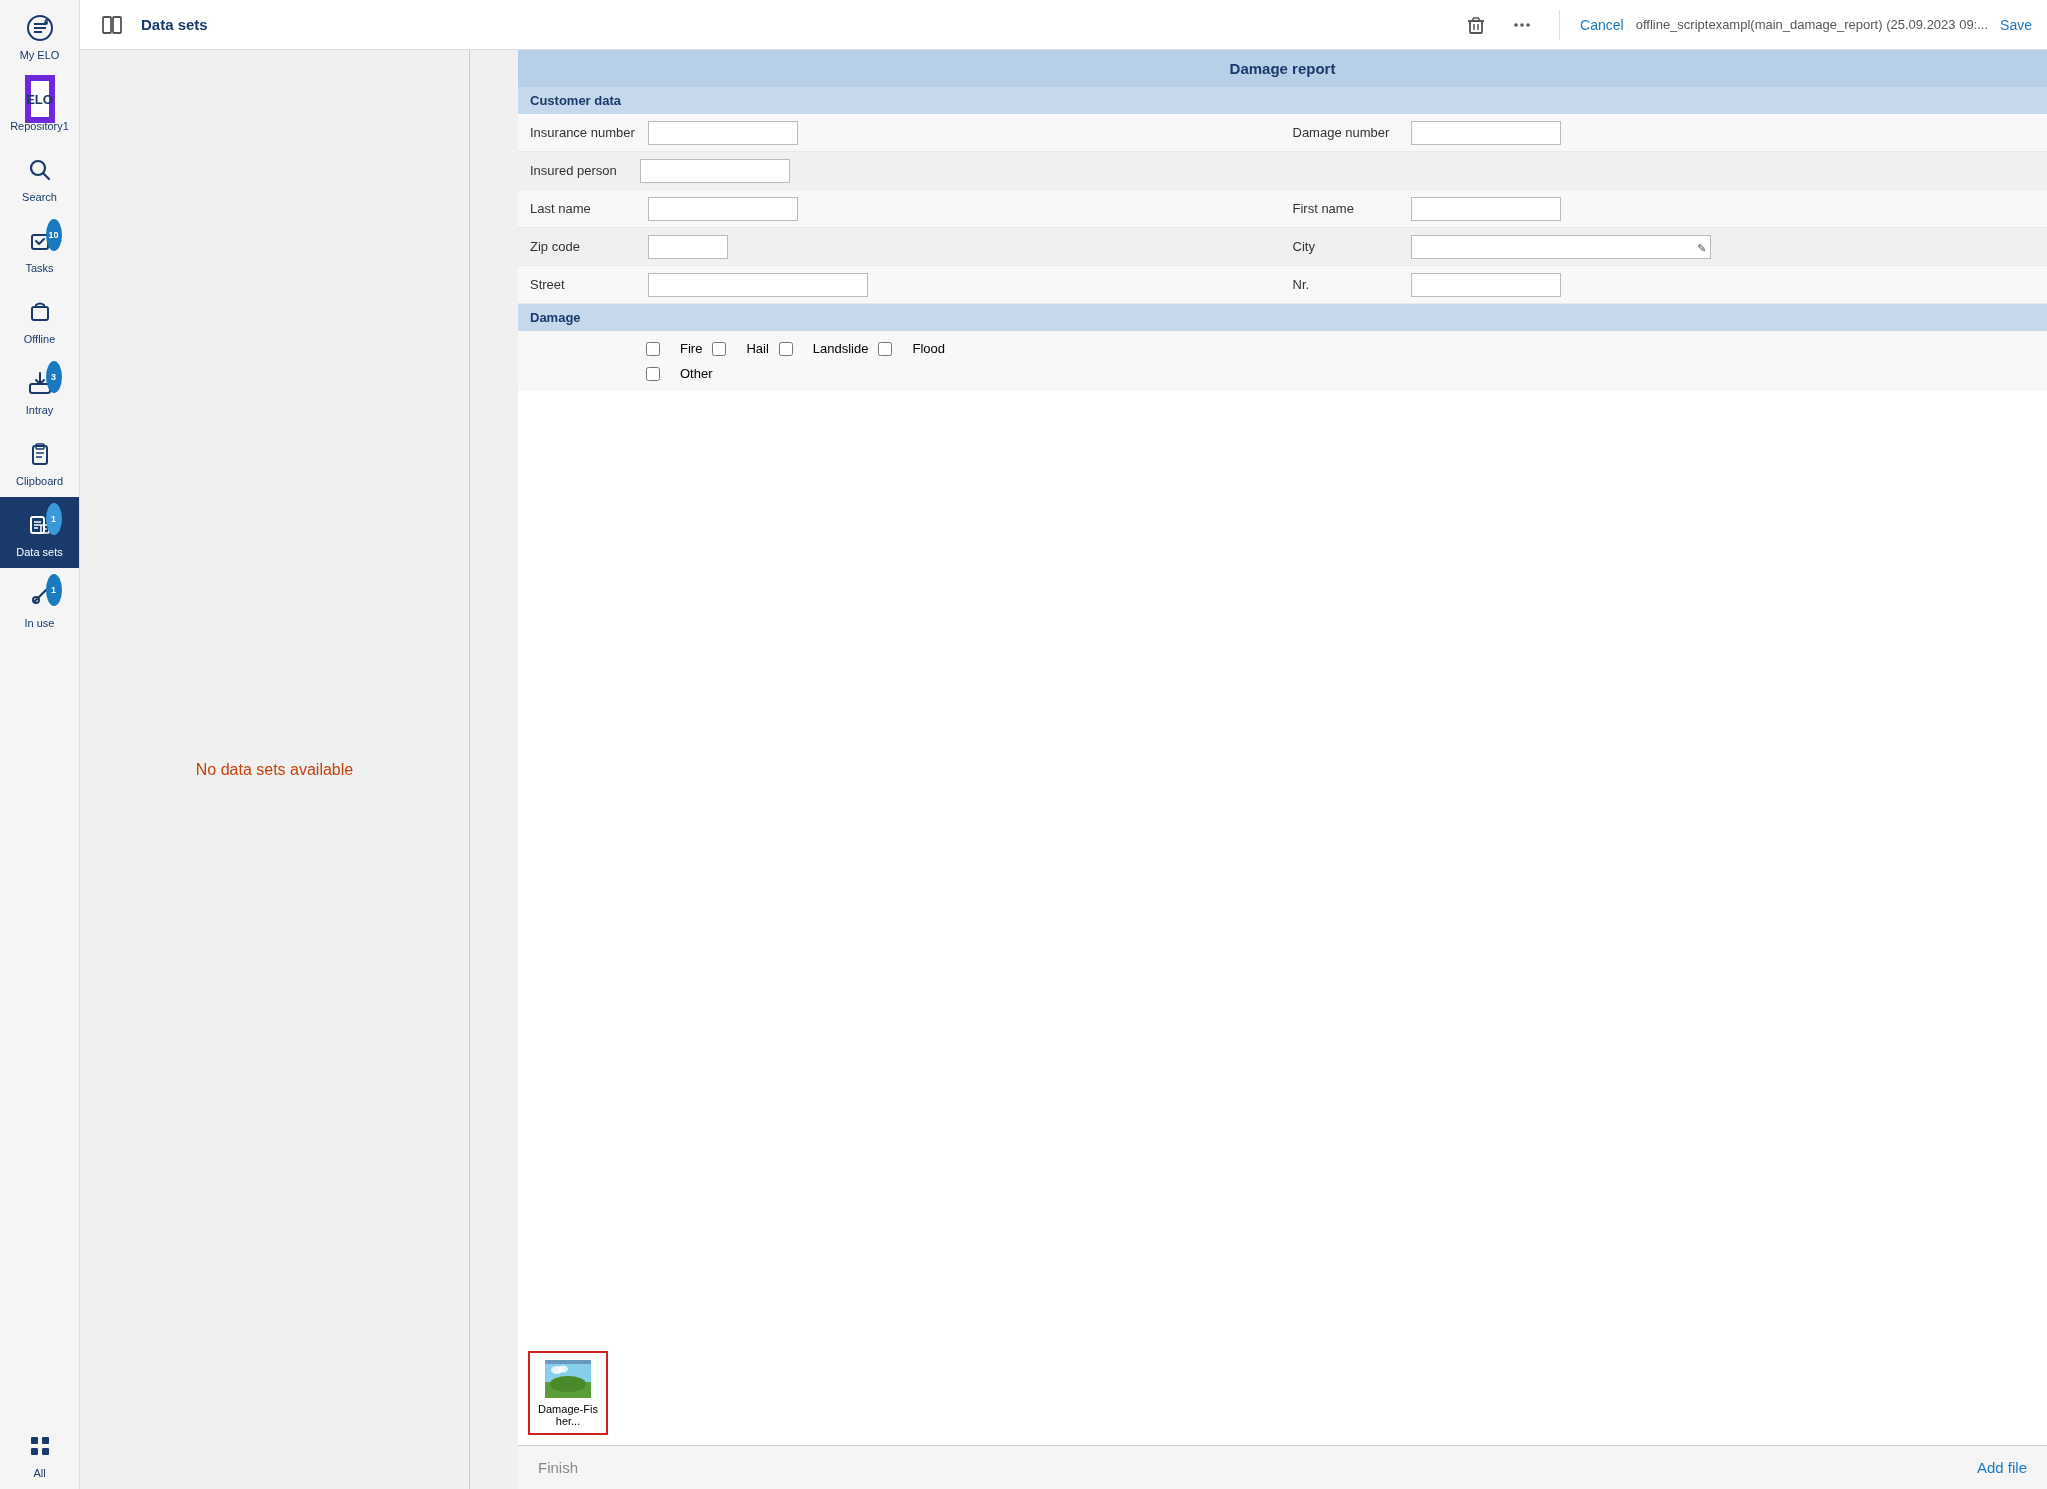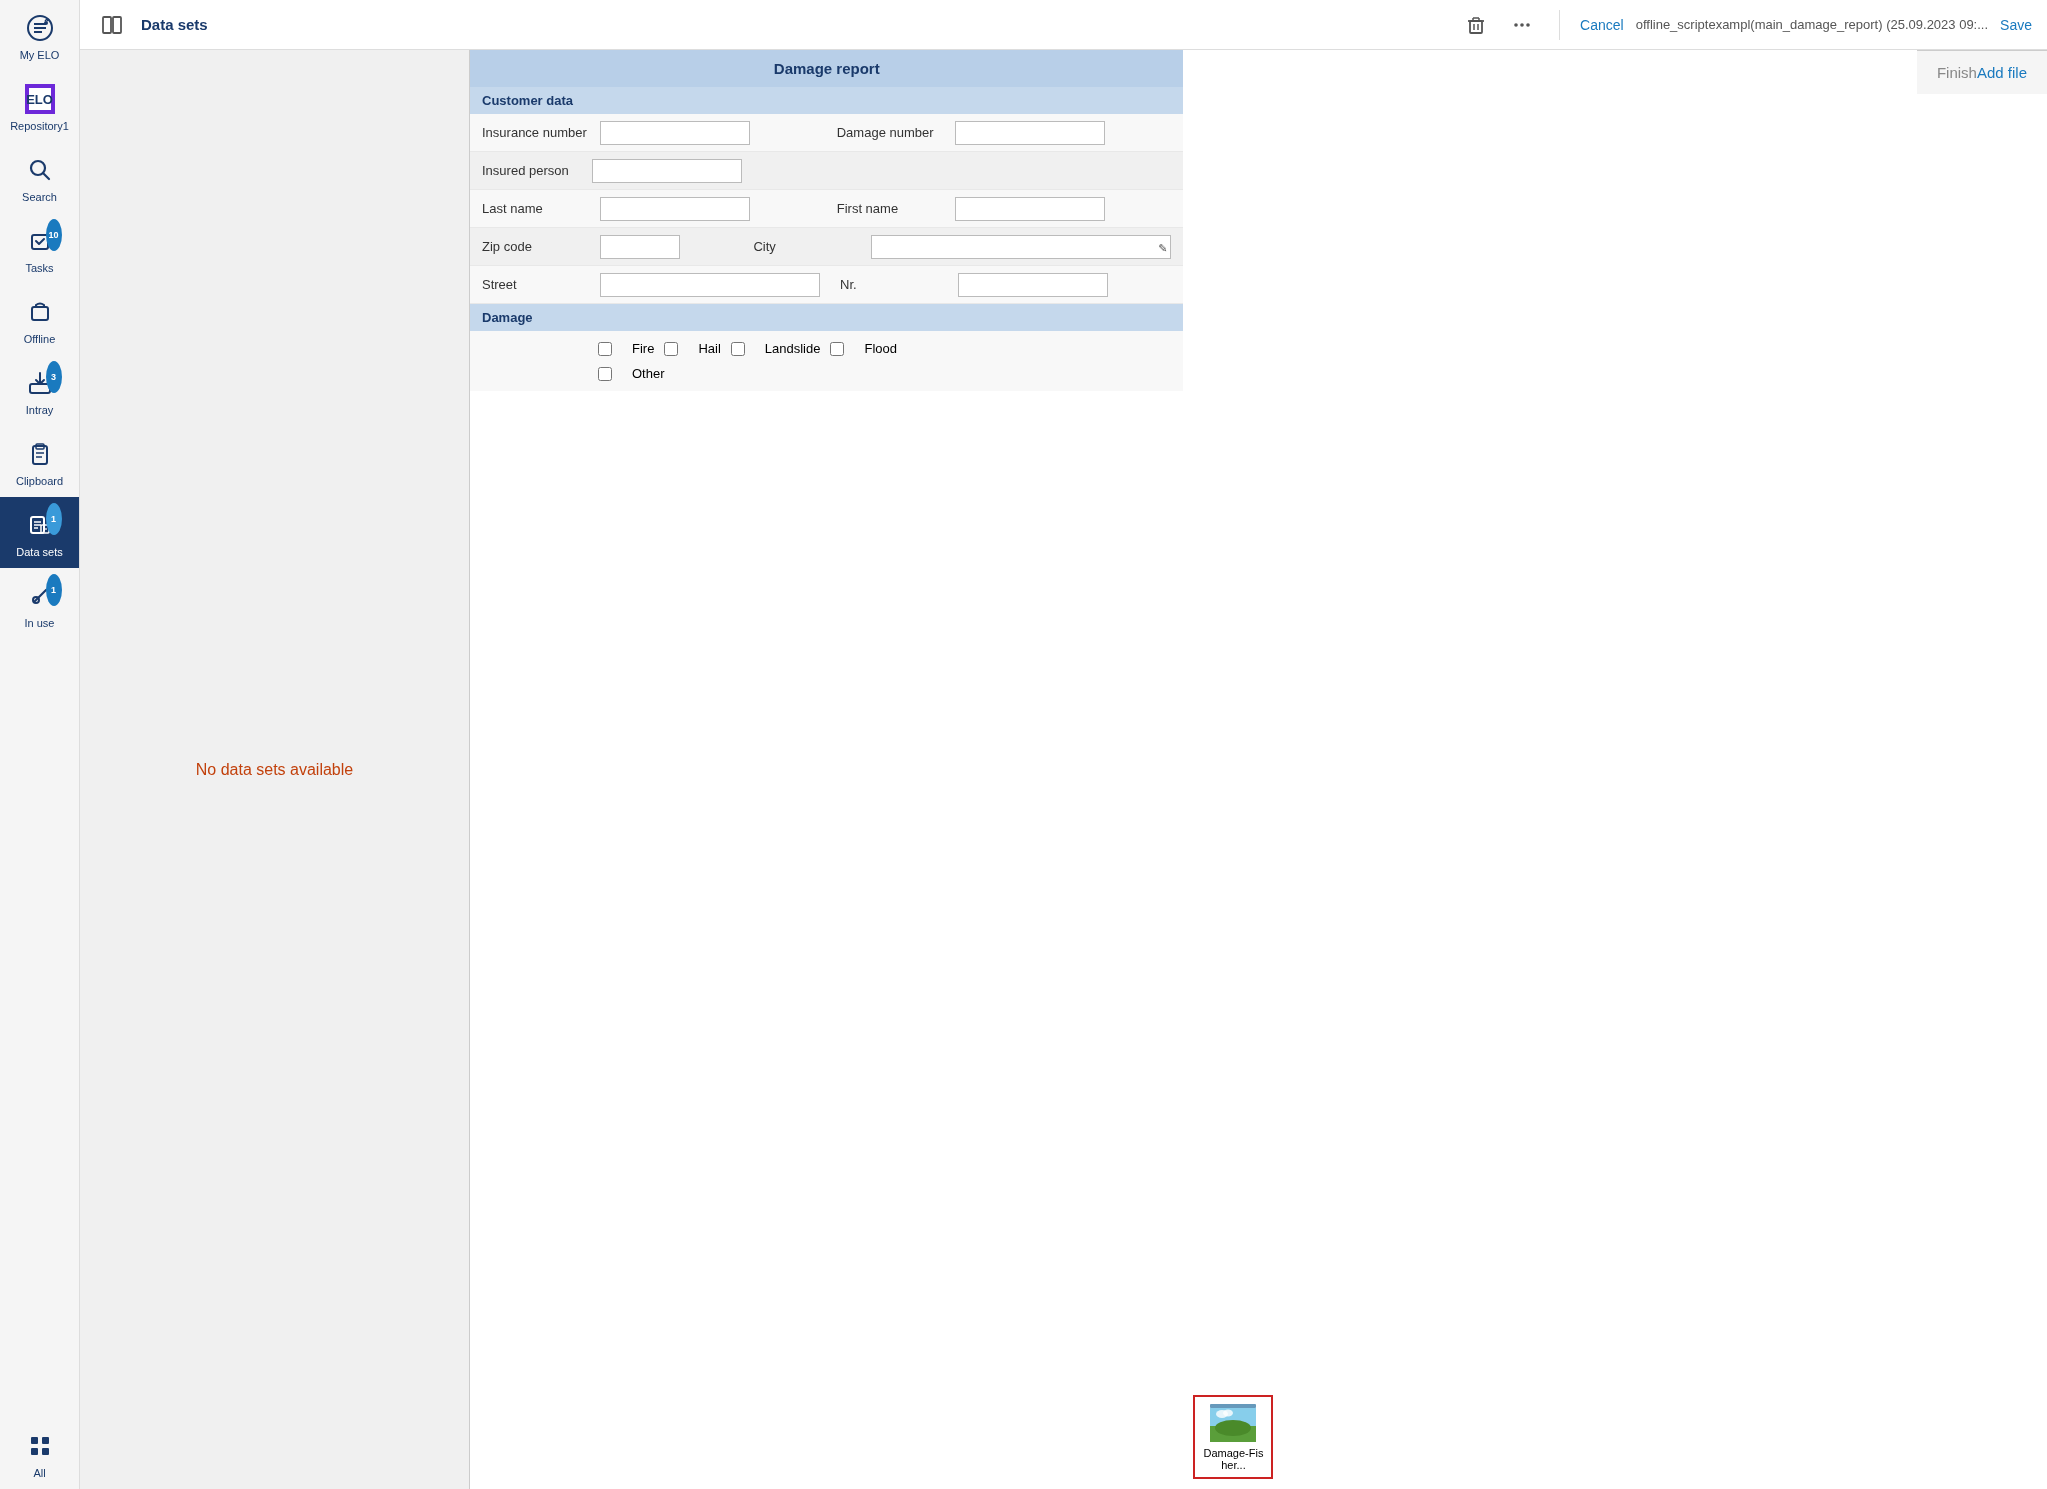--- a/index.html
+++ b/index.html
@@ -141,22 +141,24 @@
     }
     .no-data-text {
       color: #c2410c;
       font-size: 16px;
     }
 
     
     .right-panel {
       flex: 1;
       display: flex;
+      flex-direction: column;
       background: white;
       overflow-y: auto;
+      margin-left: 48px;
     }
 
     
     .form-container {
       flex: 1;
       padding: 0;
     }
 
     .form-header {
       background: #b8cfe8;
@@ -361,21 +363,21 @@
         <circle cx="20" cy="9" r="2" fill="#1a3a6b"></circle>
         <line x1="19" y1="7" x2="21" y2="5" stroke="#1a3a6b" stroke-width="1.5"></line>
         <line x1="21" y1="7" x2="23" y2="5" stroke="#1a3a6b" stroke-width="1.5"></line>
       </svg>
     </div>
     <span class="label">My ELO</span>
   </div>
 
   <div class="sidebar-item">
     <div class="icon-area">
-      <div style="width:30px;height:30px;border:4px solid #6d28d9;display:flex;align-items:center;justify-content:center;font-weight:bold;font-size:13px;color:#1a3a6b;background:white;">ELO</div>
+      <div style="width:30px;height:48px;border:6px solid #6d28d9;display:flex;align-items:center;justify-content:center;font-weight:bold;font-size:13px;color:#1a3a6b;background:white;">ELO</div>
     </div>
     <span class="label">Repository1</span>
   </div>
 
   <div class="sidebar-item">
     <div class="icon-area">
       <svg class="icon-svg" viewBox="0 0 28 28" fill="none">
         <circle cx="12" cy="12" r="7" stroke="#1a3a6b" stroke-width="2.2" fill="none"></circle>
         <line x1="17" y1="17" x2="23" y2="23" stroke="#1a3a6b" stroke-width="2.2" stroke-linecap="round"></line>
       </svg>

